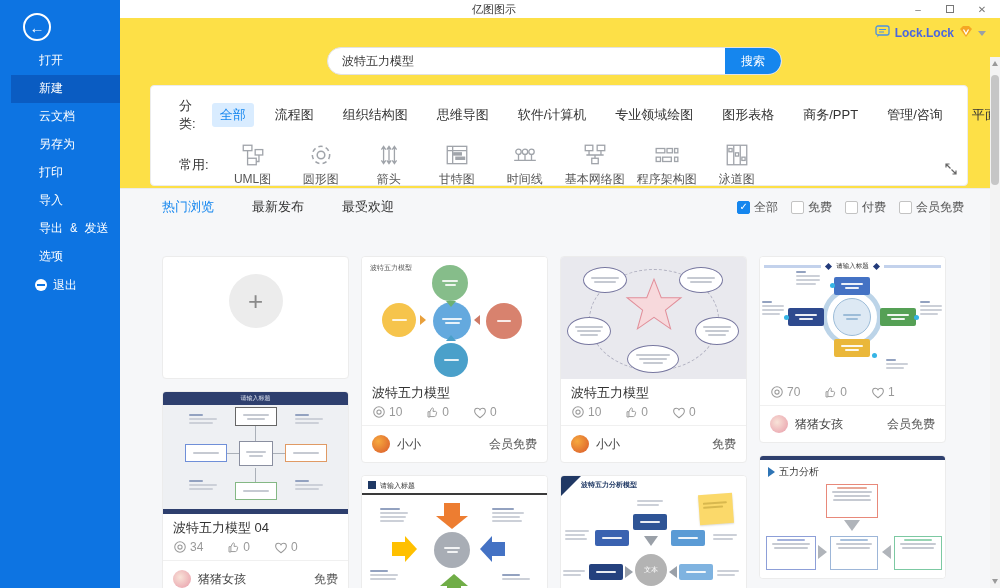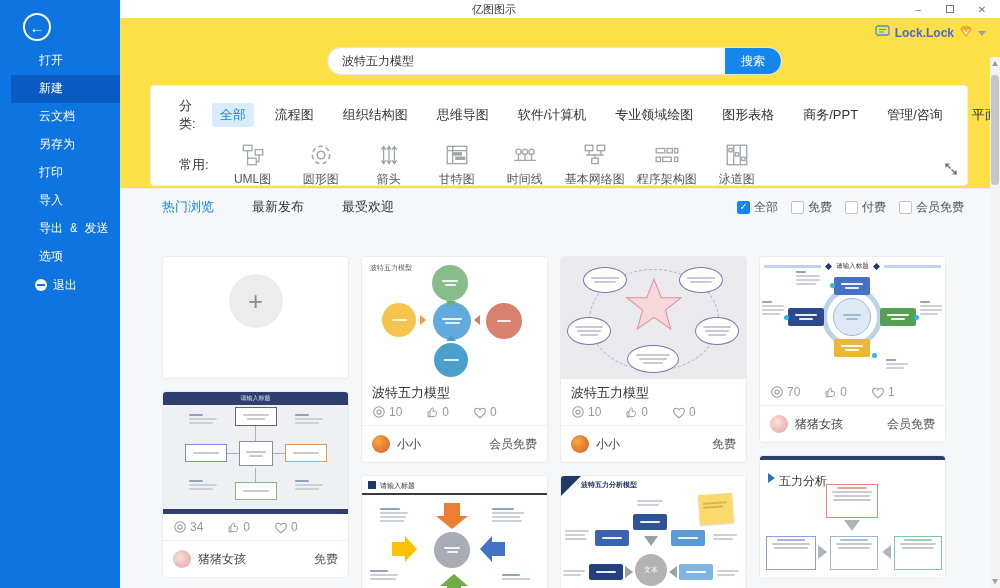--- a/index.html
+++ b/index.html
@@ -336,20 +336,21 @@
                 <i class="h" style="width:14px;"></i>
                 <i style="width:28px;"></i>
                 <i style="width:24px;"></i>
               </div>
             <div class="tbars" style="left:132px;top:86px;width:30px;">
                 <i class="h" style="width:14px;"></i>
                 <i style="width:28px;"></i>
                 <i style="width:24px;"></i>
               </div>
           </div>
+          <div class="card-title">波特五力模型 04</div>
           <div class="stats">
             <span class="stat">
                 <svg width="14" height="14" viewBox="0 0 16 16" fill="none" stroke="#999" stroke-width="1.2">
                   <circle cx="8" cy="8" r="6"></circle>
                   <circle cx="8" cy="8" r="2.4"></circle>
                 </svg>
                 <span>34</span>
               </span>
             <span class="stat">
                 <svg width="13" height="13" viewBox="0 0 16 16" fill="none" stroke="#999" stroke-width="1.2">
@@ -672,21 +673,21 @@
             <span>猪猪女孩</span>
             <span class="price">会员免费</span>
           </div>
         </div>
 
         <div class="card">
           <div class="thumb">
             <div style="position:absolute;left:0;top:0;right:0;height:4px;background:#2e3f6e;"></div>
             <div style="position:absolute;left:8px;top:9px;display:flex;align-items:center;gap:4px;">
               <span class="tri" style="position:static;border-top:5px solid transparent;border-bottom:5px solid transparent;border-left:7px solid #2e74b5;"></span>
-              <span style="font-size:12px;color:#333;margin-top:8px;">五力分析</span>
+              <span style="font-size:10px;color:#333;">五力分析</span>
             </div>
             <div class="obox" style="left:66px;top:28px;width:52px;height:34px;border:1px solid #e8897a;justify-content:flex-start;padding-top:2px;">
               <i style="width:30px;background:#e8a898;"></i>
                 <i style="width:40px;"></i>
                 <i style="width:36px;"></i>
                 <i style="width:38px;"></i>
             </div>
             <div class="tri" style="left:84px;top:64px;border-left:8px solid transparent;border-right:8px solid transparent;border-top:11px solid #b0b4ba;"></div>
             <div class="obox" style="left:6px;top:80px;width:50px;height:34px;border:1px solid #8d9fd8;justify-content:flex-start;padding-top:2px;">
               <i style="width:28px;background:#a4b2dc;"></i>

